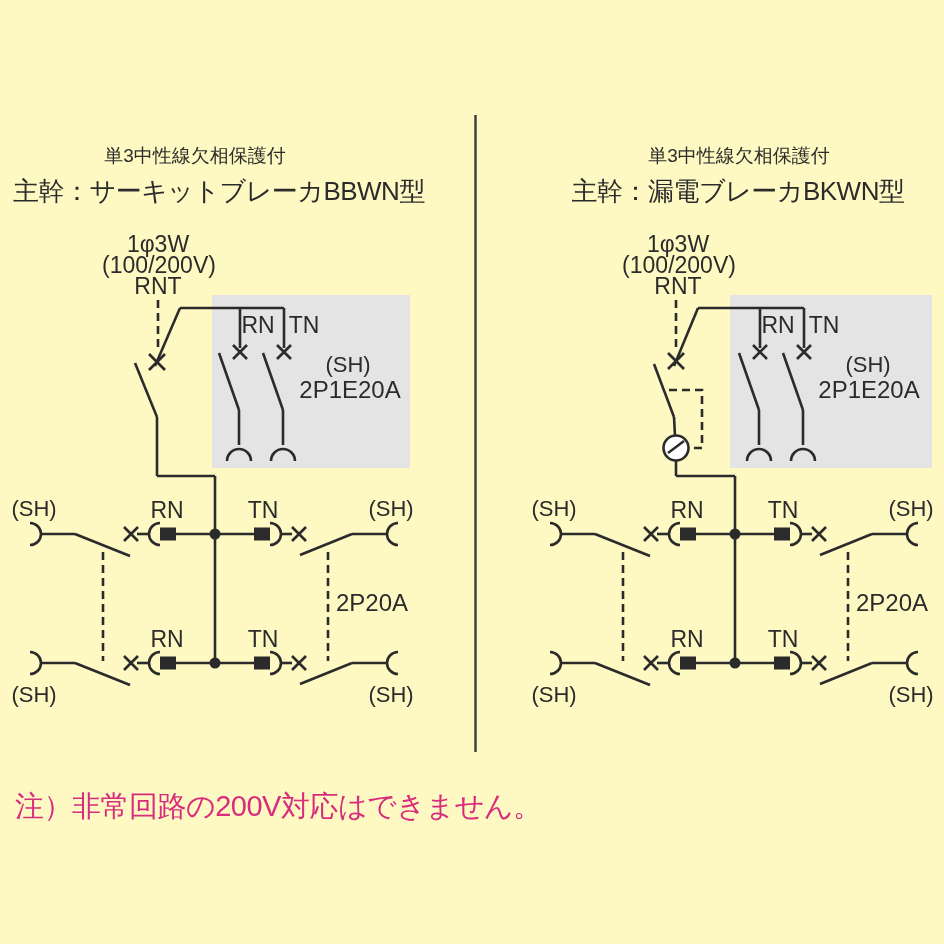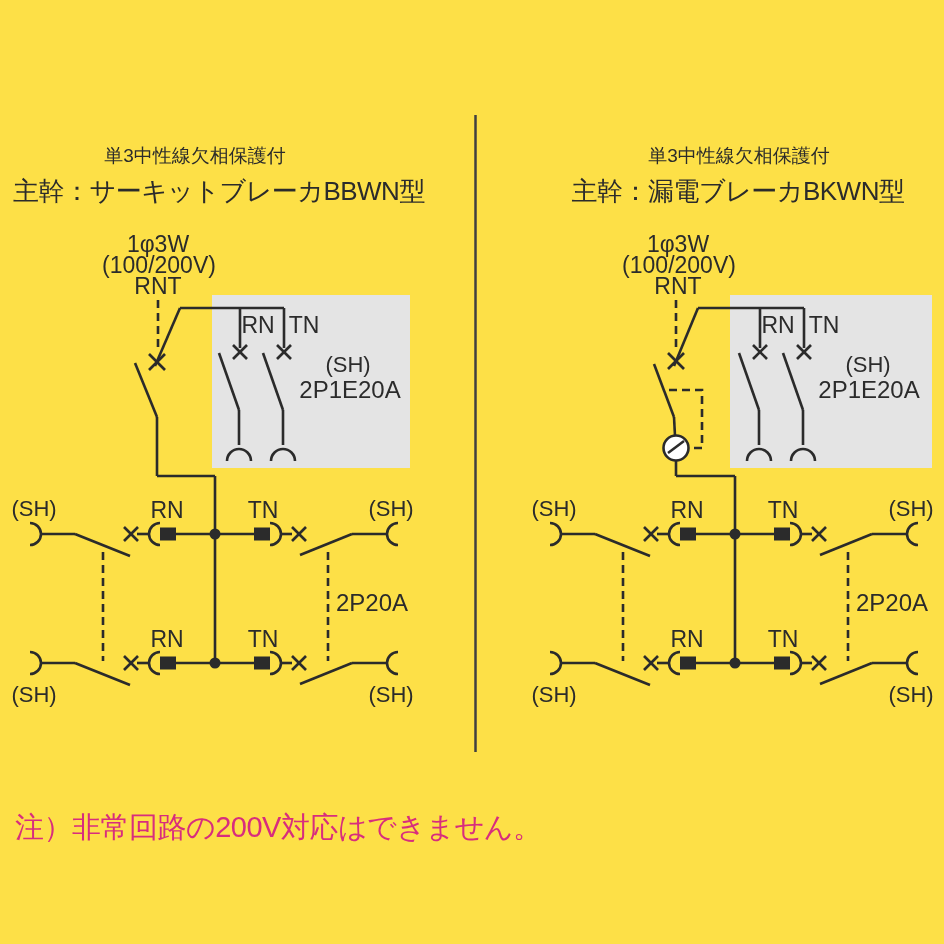--- a/index.html
+++ b/index.html
@@ -1,33 +1,33 @@
 <!DOCTYPE html>
 <html><head>
 <meta charset="utf-8">
 <style>
   html,body{margin:0;padding:0;background:#ffffff;}
   .page{
-    position:relative;width:944px;height:944px;background:#fde047;overflow:hidden;
+    position:relative;width:944px;height:944px;background:#fef9c3;overflow:hidden;
     font-family:"Liberation Sans", sans-serif;color:#2b2b2b;
   }
   svg text{
     font-family:"Liberation Sans", sans-serif;
     fill:#2b2b2b;
   }
   .t-sub{font-size:19px;letter-spacing:0px;}
   .t-title{font-size:26px;letter-spacing:-0.5px;}
   .t-src{font-size:23px;}
   .t-lbl{font-size:23px;}
   .t-sh{font-size:22px;}
   .t-rate{font-size:24px;}
   .note{
     position:absolute;left:15px;top:788px;width:910px;
     font-size:29px;line-height:36px;letter-spacing:-0.5px;
-    color:#d82d7d;font-family:"Liberation Sans", sans-serif;margin-top:21px;
+    color:#d82d7d;font-family:"Liberation Sans", sans-serif;
   }
 </style>
 </head>
 <body>
 
 <div class="page">
 
 <svg width="944" height="944" viewBox="0 0 944 944" stroke-linecap="butt" stroke-linejoin="miter">
 
   <defs>

